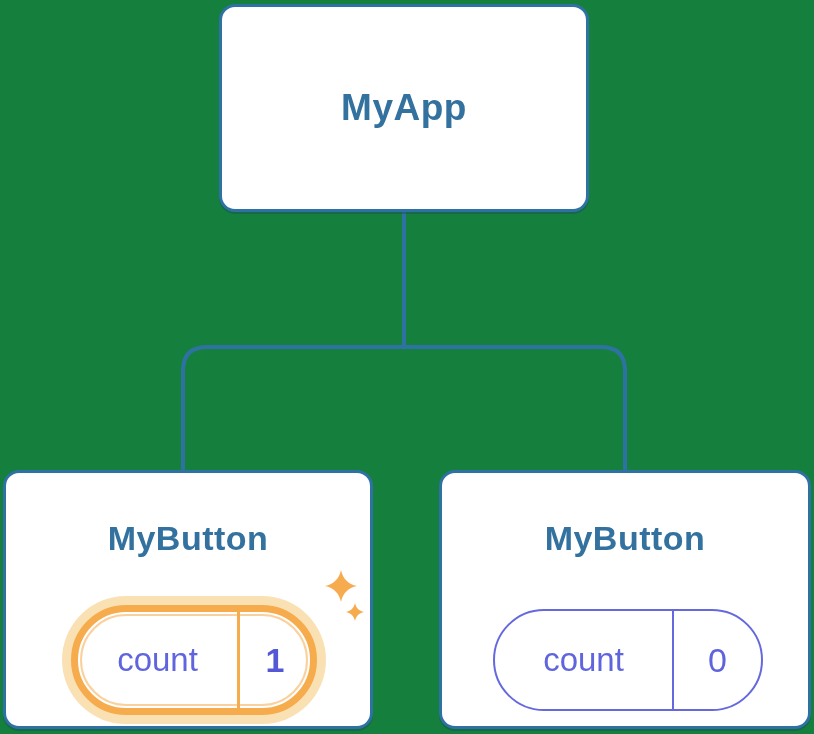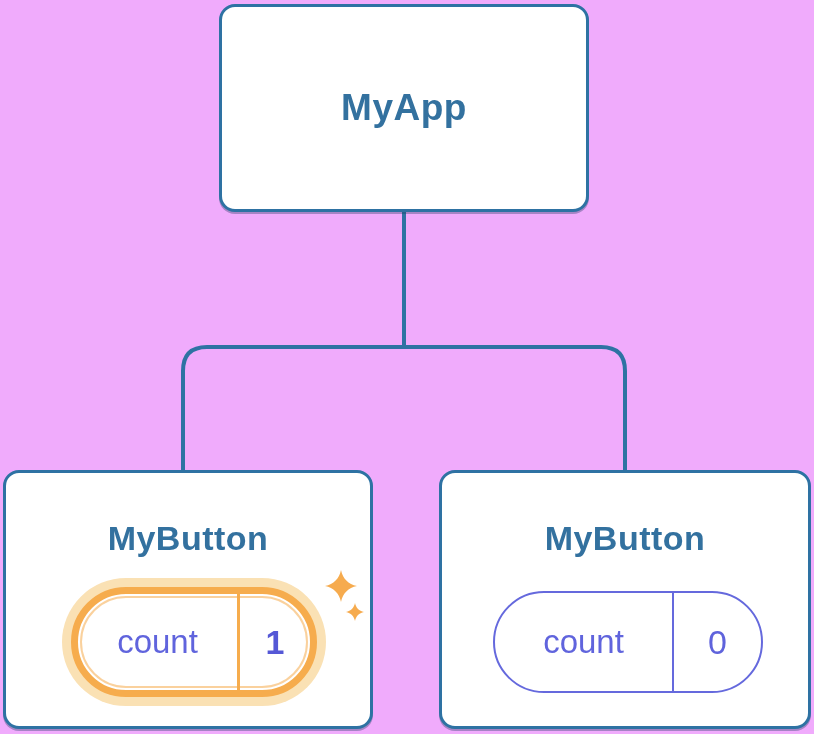--- a/index.html
+++ b/index.html
@@ -1,20 +1,20 @@
 <!DOCTYPE html>
 <html><head>
 <meta charset="utf-8">
 <style>
   html, body { margin: 0; padding: 0; background: #4D6671; }
   .canvas {
     position: relative;
     width: 814px;
     height: 734px;
-    background: #f0abfc;
+    background: #15803d;
     font-family: "Liberation Sans", sans-serif;
     overflow: hidden;
   }
   .connectors { position: absolute; left: 0; top: 0; width: 814px; height: 734px; }
   .connectors path { stroke: #2E72A3; stroke-width: 4; fill: none; }
 
   .node {
     position: absolute;
     box-sizing: border-box;
     background: #FFFFFF;
@@ -41,20 +41,21 @@
     position: absolute; left: 0; top: 46px; width: 100%; font-size: 34px;
   }
 
   .pill {
     position: absolute;
     box-sizing: border-box;
     display: flex;
     align-items: stretch;
     background: #FFFFFF;
     border-radius: 60px;
+    margin-top: 18px;
   }
   .pill-key {
     flex: 1;
     display: flex; align-items: center; justify-content: center;
     font-size: 33px;
     color: #6064DD;
   }
   .pill-value {
     display: flex; align-items: center; justify-content: center;
     font-size: 34px;

